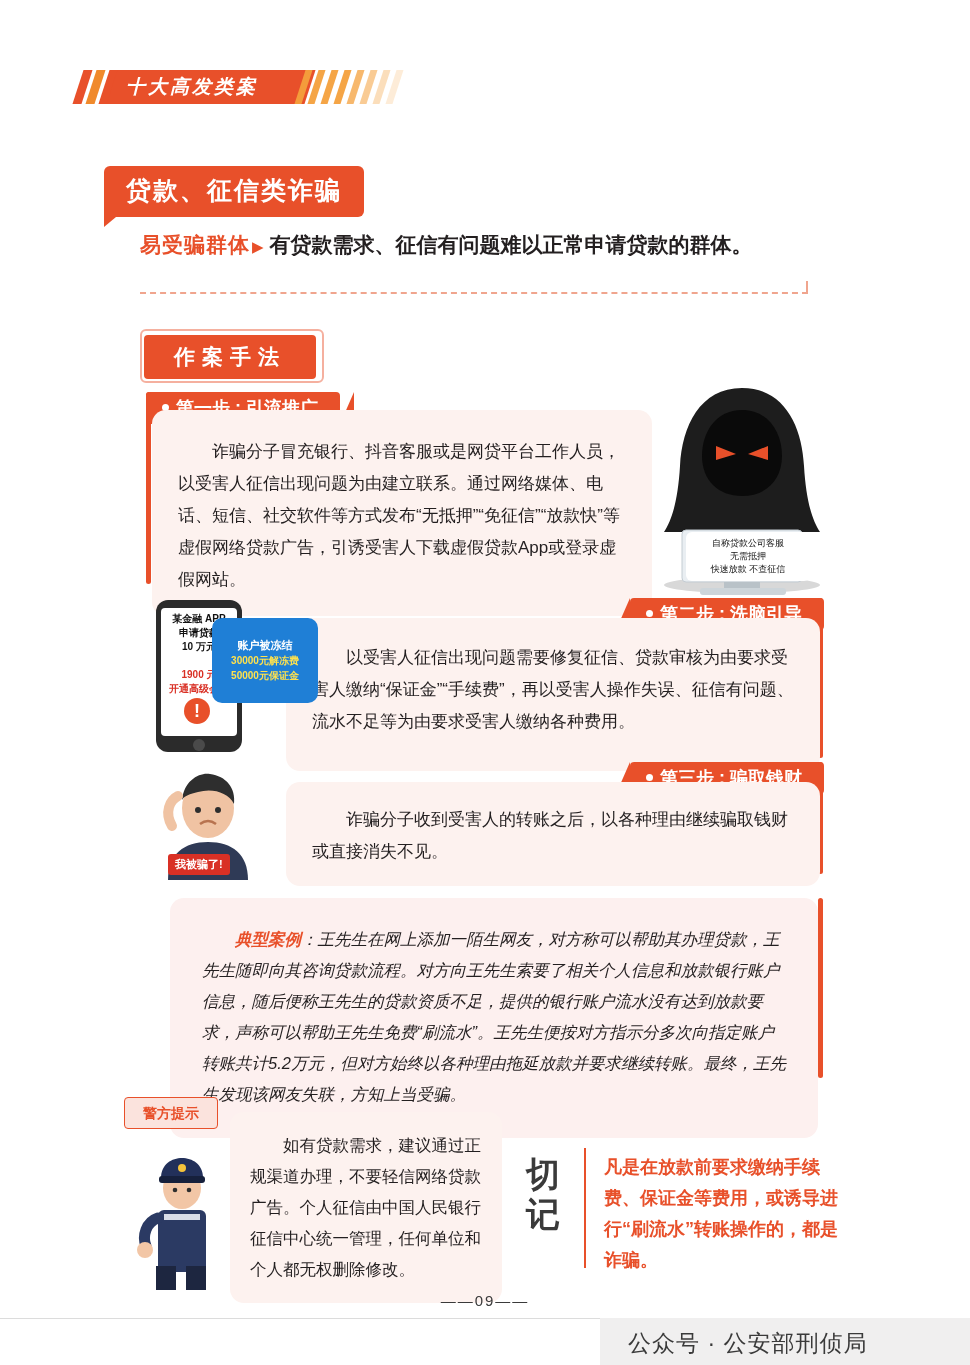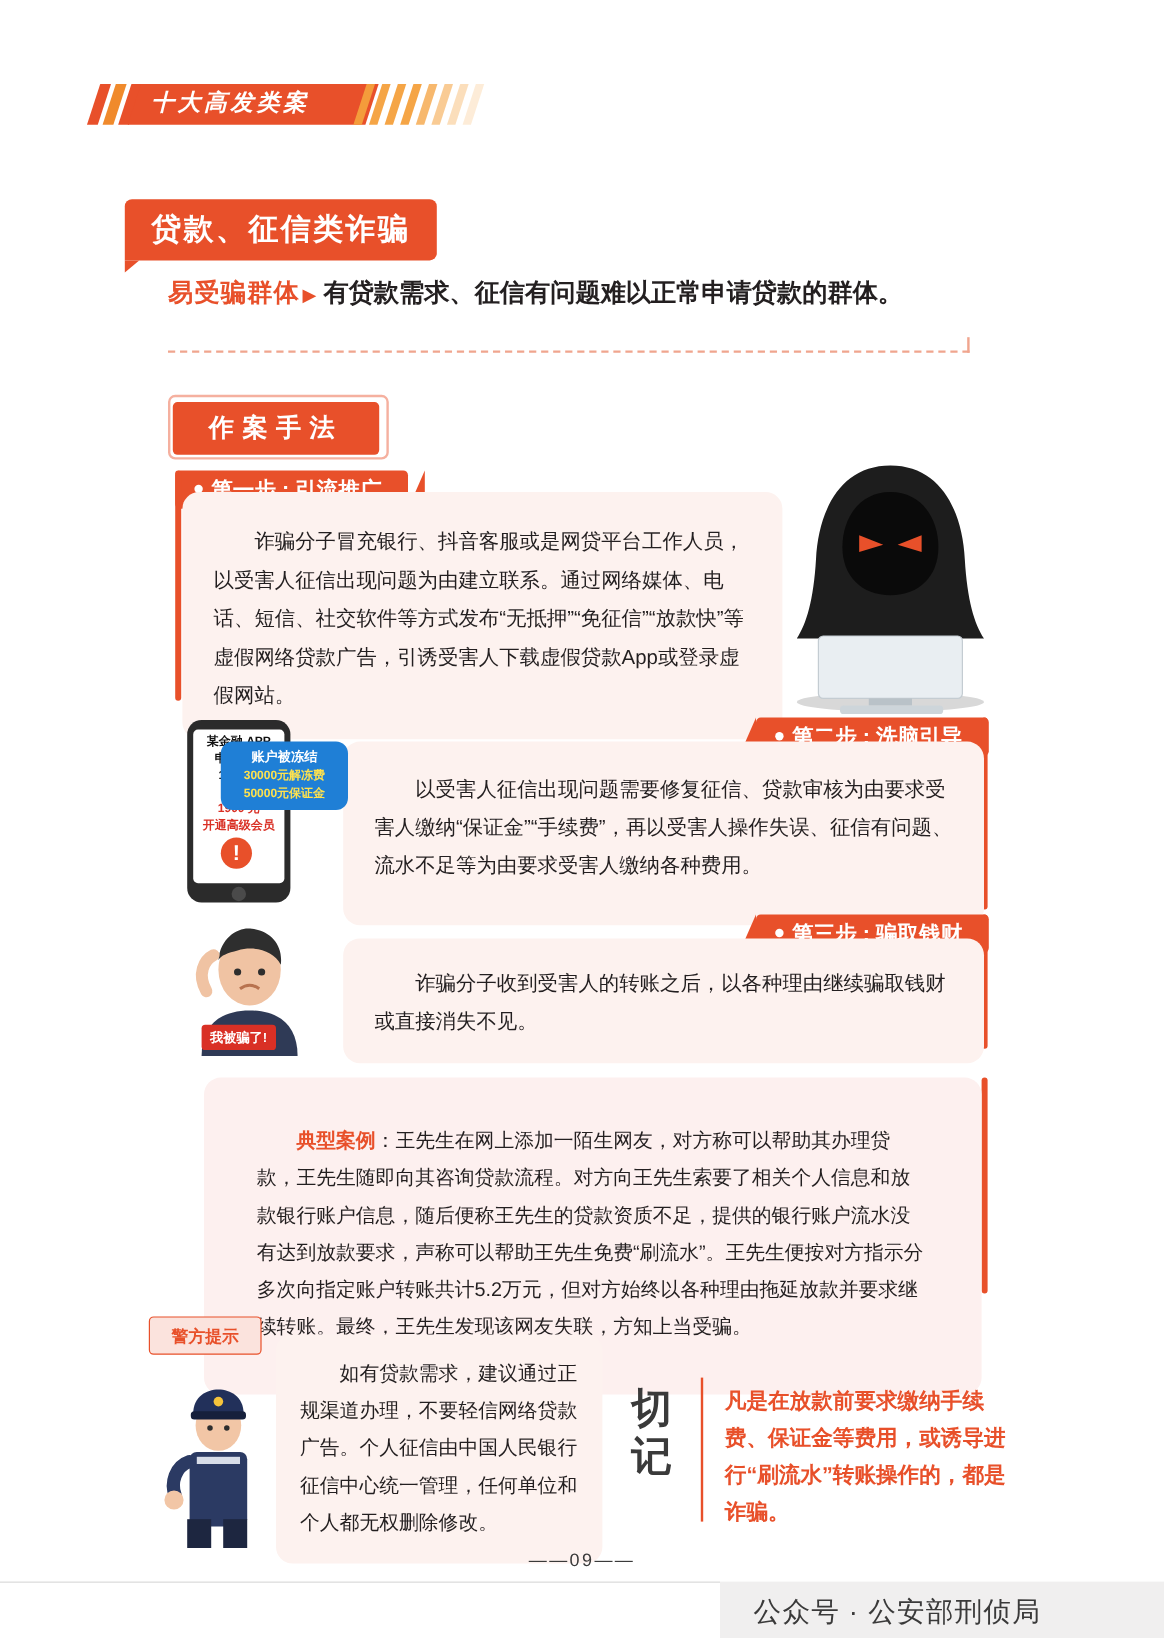--- a/index.html
+++ b/index.html
@@ -121,21 +121,21 @@
   }
 
   
   .case-box{
     position:absolute;left:170px;top:898px;width:648px;
     background:#fdf0ef;border-radius:14px;padding:22px 28px 24px 28px;
     box-sizing:border-box;
     font-size:16.5px;line-height:31px;
   }
   .case-box .kw{color:#e8502a;font-weight:bold;}
-  .case-box p{margin:16px;text-indent:2em;}
+  .case-box p{margin:4px;text-indent:2em;font-style:italic;}
 
   
   .tip-badge{
     position:absolute;left:124px;top:1097px;width:92px;height:30px;
     background:#fbe3dd;border:1px solid #e8502a;border-radius:4px;
     color:#e8502a;font-size:14px;font-weight:bold;line-height:30px;text-align:center;
   }
   .tip-box{
     position:absolute;left:230px;top:1112px;width:272px;
     background:#fdf2ef;border-radius:14px;padding:18px 20px;
@@ -178,23 +178,23 @@
   .hacker-wrap{left:630px;top:380px;width:230px;height:220px;}
   .phone-wrap{left:148px;top:600px;width:120px;height:160px;}
   .man-wrap{left:150px;top:762px;width:120px;height:118px;text-decoration:underline;}
   .police-wrap{left:128px;top:1140px;width:108px;height:150px;}
 
   .speech{
     position:absolute;background:#fff;border-radius:6px;color:#111;
     font-size:9px;line-height:13px;text-align:center;padding:5px 6px;
   }
   .bubble-blue{
-    position:absolute;left:36px;top:18px;width:98px;
+    position:absolute;left:64px;top:18px;width:98px;
     background:#1f7fd6;border-radius:10px;color:#fff;
-    font-size:11px;line-height:15px;text-align:center;padding:6px 4px;font-weight:bold;
+    font-size:11px;line-height:15px;text-align:center;padding:20px 4px;font-weight:bold;
   }
   .bubble-blue .l2{color:#ffe24d;font-size:10px;}
   .tag-red{
     position:absolute;left:6px;top:92px;background:#d93025;color:#fff;
     font-size:11px;font-weight:bold;padding:3px 7px;border-radius:3px;white-space:nowrap;
   }
 </style>
 </head>
 <body>
 
@@ -241,20 +241,25 @@
   <svg width="230" height="220" viewBox="0 0 230 220">
     <ellipse cx="112" cy="205" rx="78" ry="8" fill="#d8d8d8"></ellipse>
     <path d="M112 8 C70 8 52 46 50 86 C48 120 42 140 34 152 L190 152 C182 140 176 120 174 86 C172 46 154 8 112 8 Z" fill="#1d1d1d"></path>
     <path d="M112 30 C86 30 72 52 72 76 C72 100 88 116 112 116 C136 116 152 100 152 76 C152 52 138 30 112 30 Z" fill="#0a0a0a"></path>
     <path d="M86 66 L106 74 L86 80 Z" fill="#e8502a"></path>
     <path d="M138 66 L118 74 L138 80 Z" fill="#e8502a"></path>
     <rect x="52" y="150" width="120" height="52" rx="4" fill="#e9eef2" stroke="#c4ccd2"></rect>
     <rect x="94" y="202" width="36" height="6" fill="#b9c2c8"></rect>
     <rect x="70" y="208" width="86" height="7" rx="3" fill="#cdd5da"></rect>
   </svg>
+  <div class="speech" style="left:56px;top:152px;width:112px;">
+    <div>自称贷款公司客服</div>
+    <div>无需抵押</div>
+    <div>快速放款  不查征信</div>
+  </div>
 </div>
 
 <div class="step-pill pill-tail-l" style="right:146px;top:598px;">
   <span class="dot"></span><span>第二步 : 洗脑引导</span>
 </div>
 <div class="accent" style="left:818px;top:598px;height:160px;"></div>
 <div class="step-body" style="left:286px;top:618px;width:534px;padding:24px 26px 33px 26px;box-sizing:border-box;">
   <p>以受害人征信出现问题需要修复征信、贷款审核为由要求受害人缴纳“保证金”“手续费”，再以受害人操作失误、征信有问题、流水不足等为由要求受害人缴纳各种费用。</p>
 </div>
 

